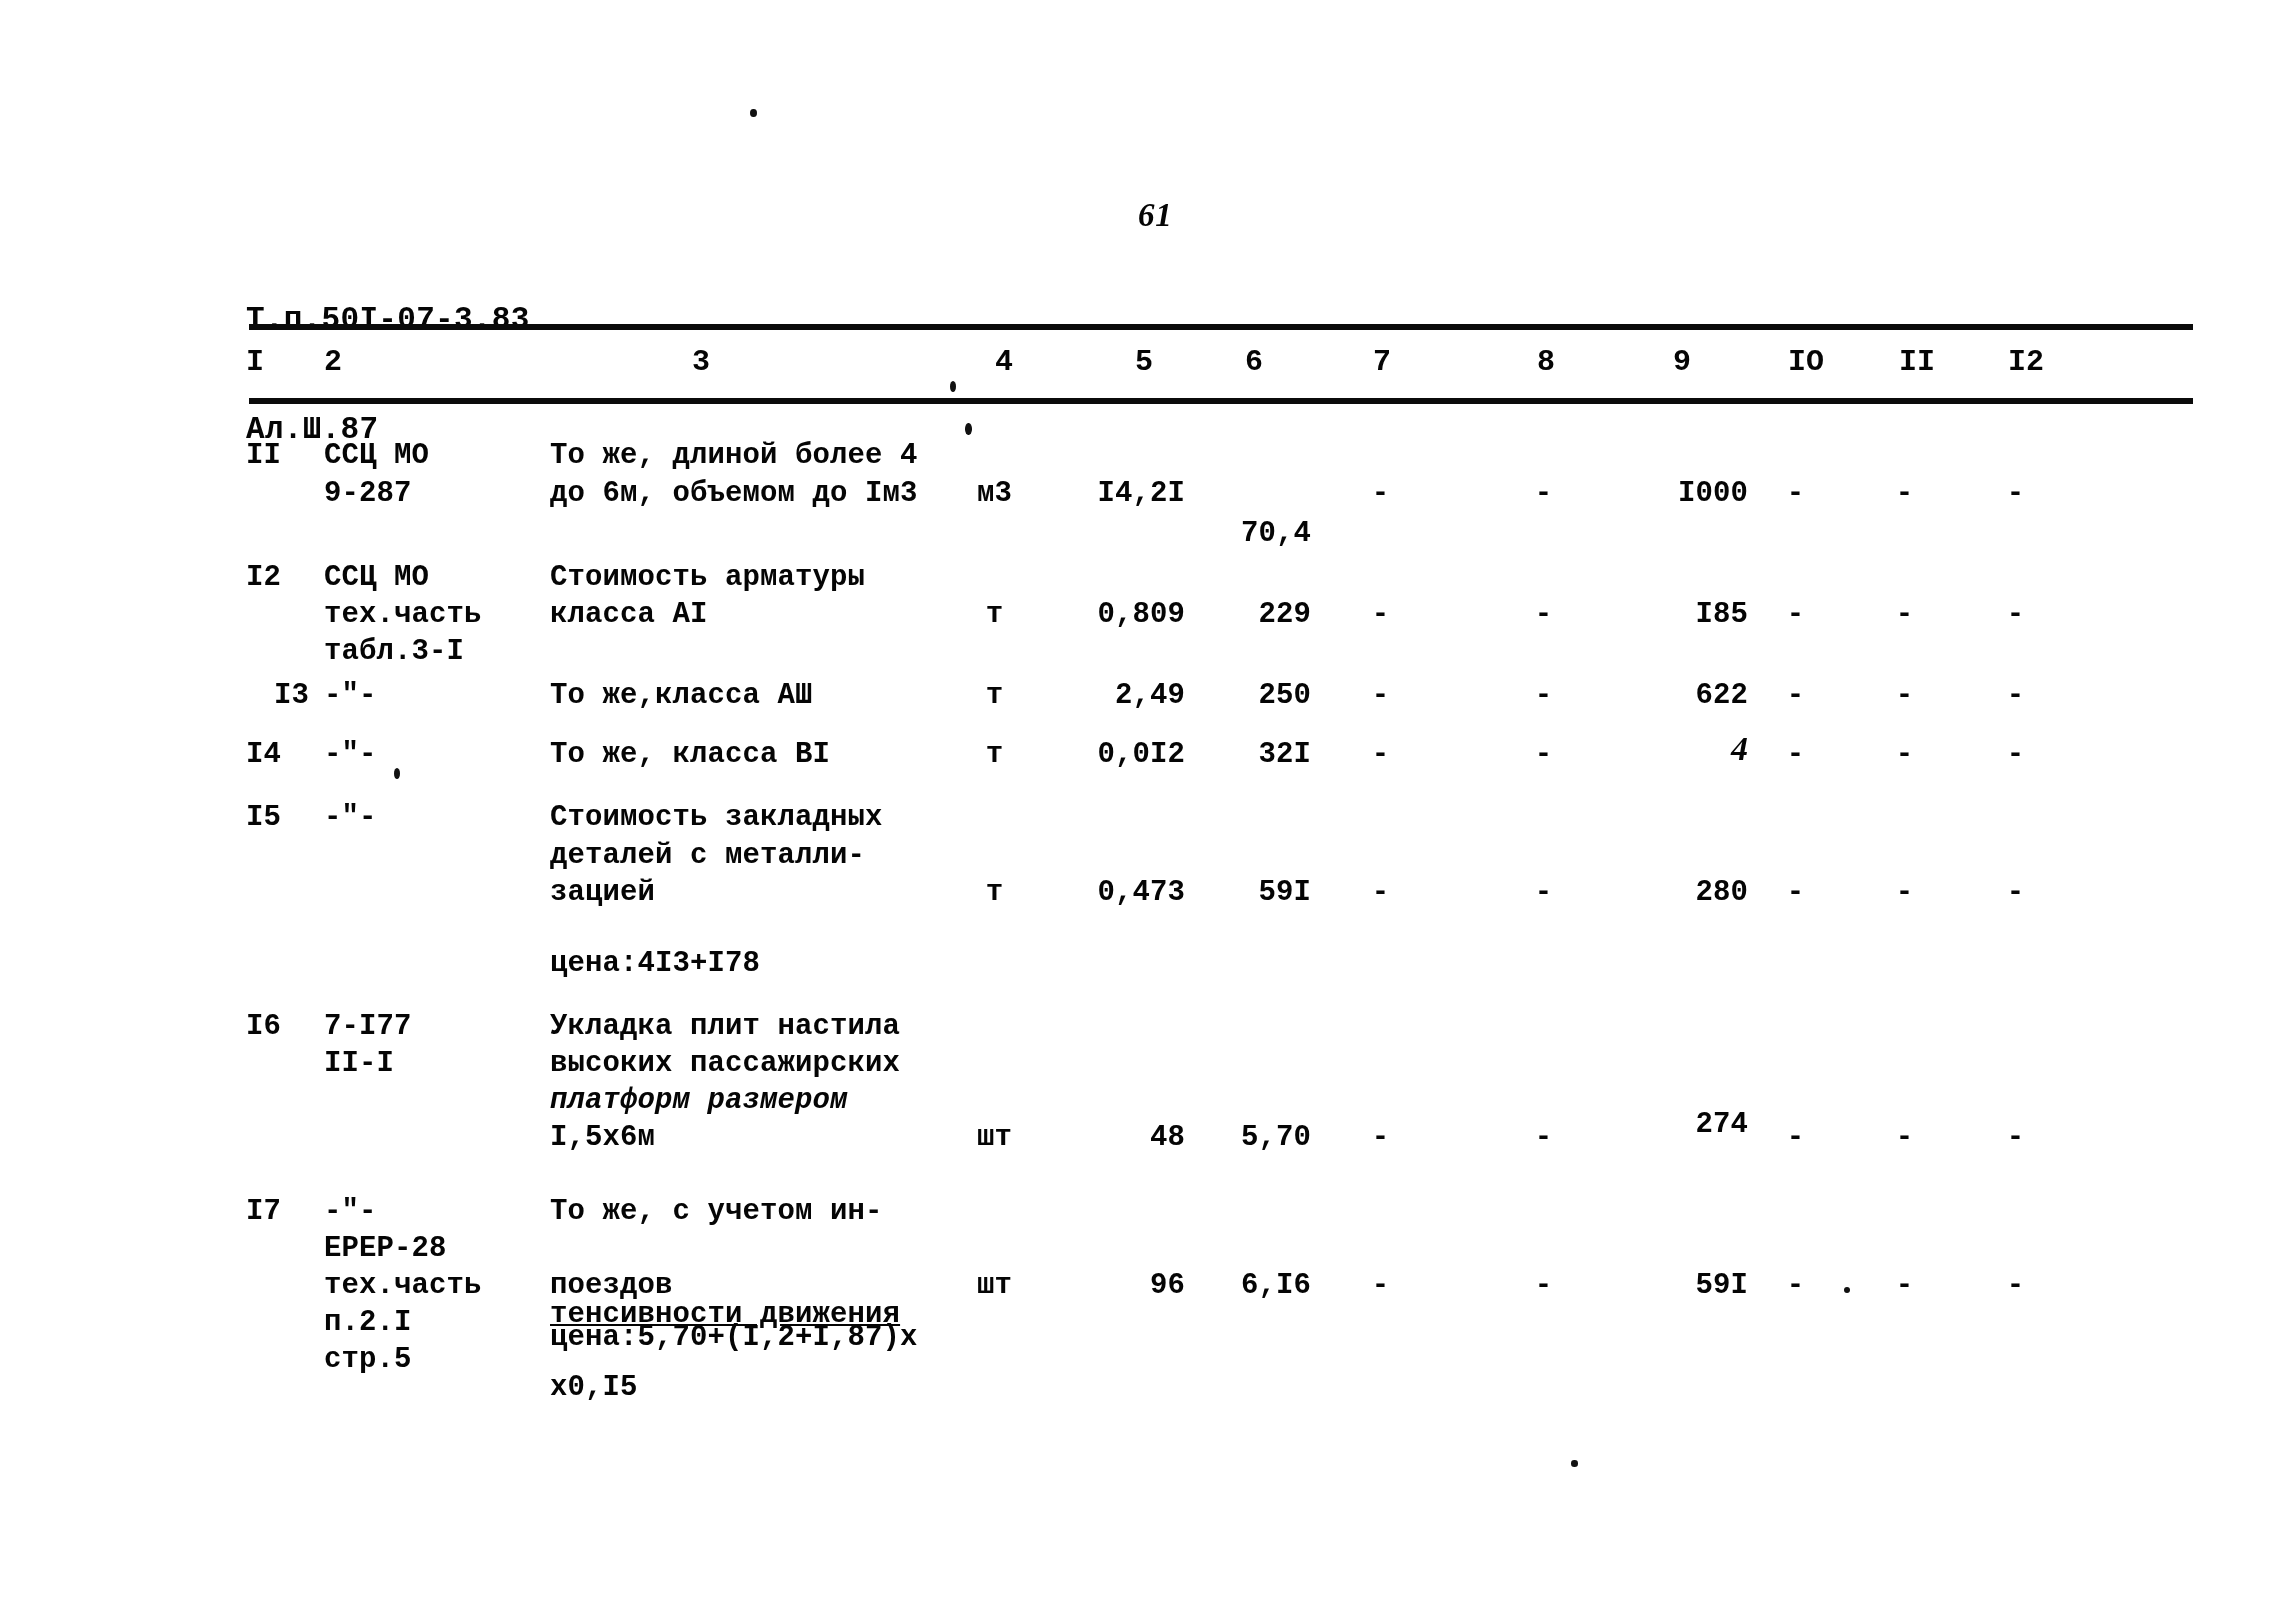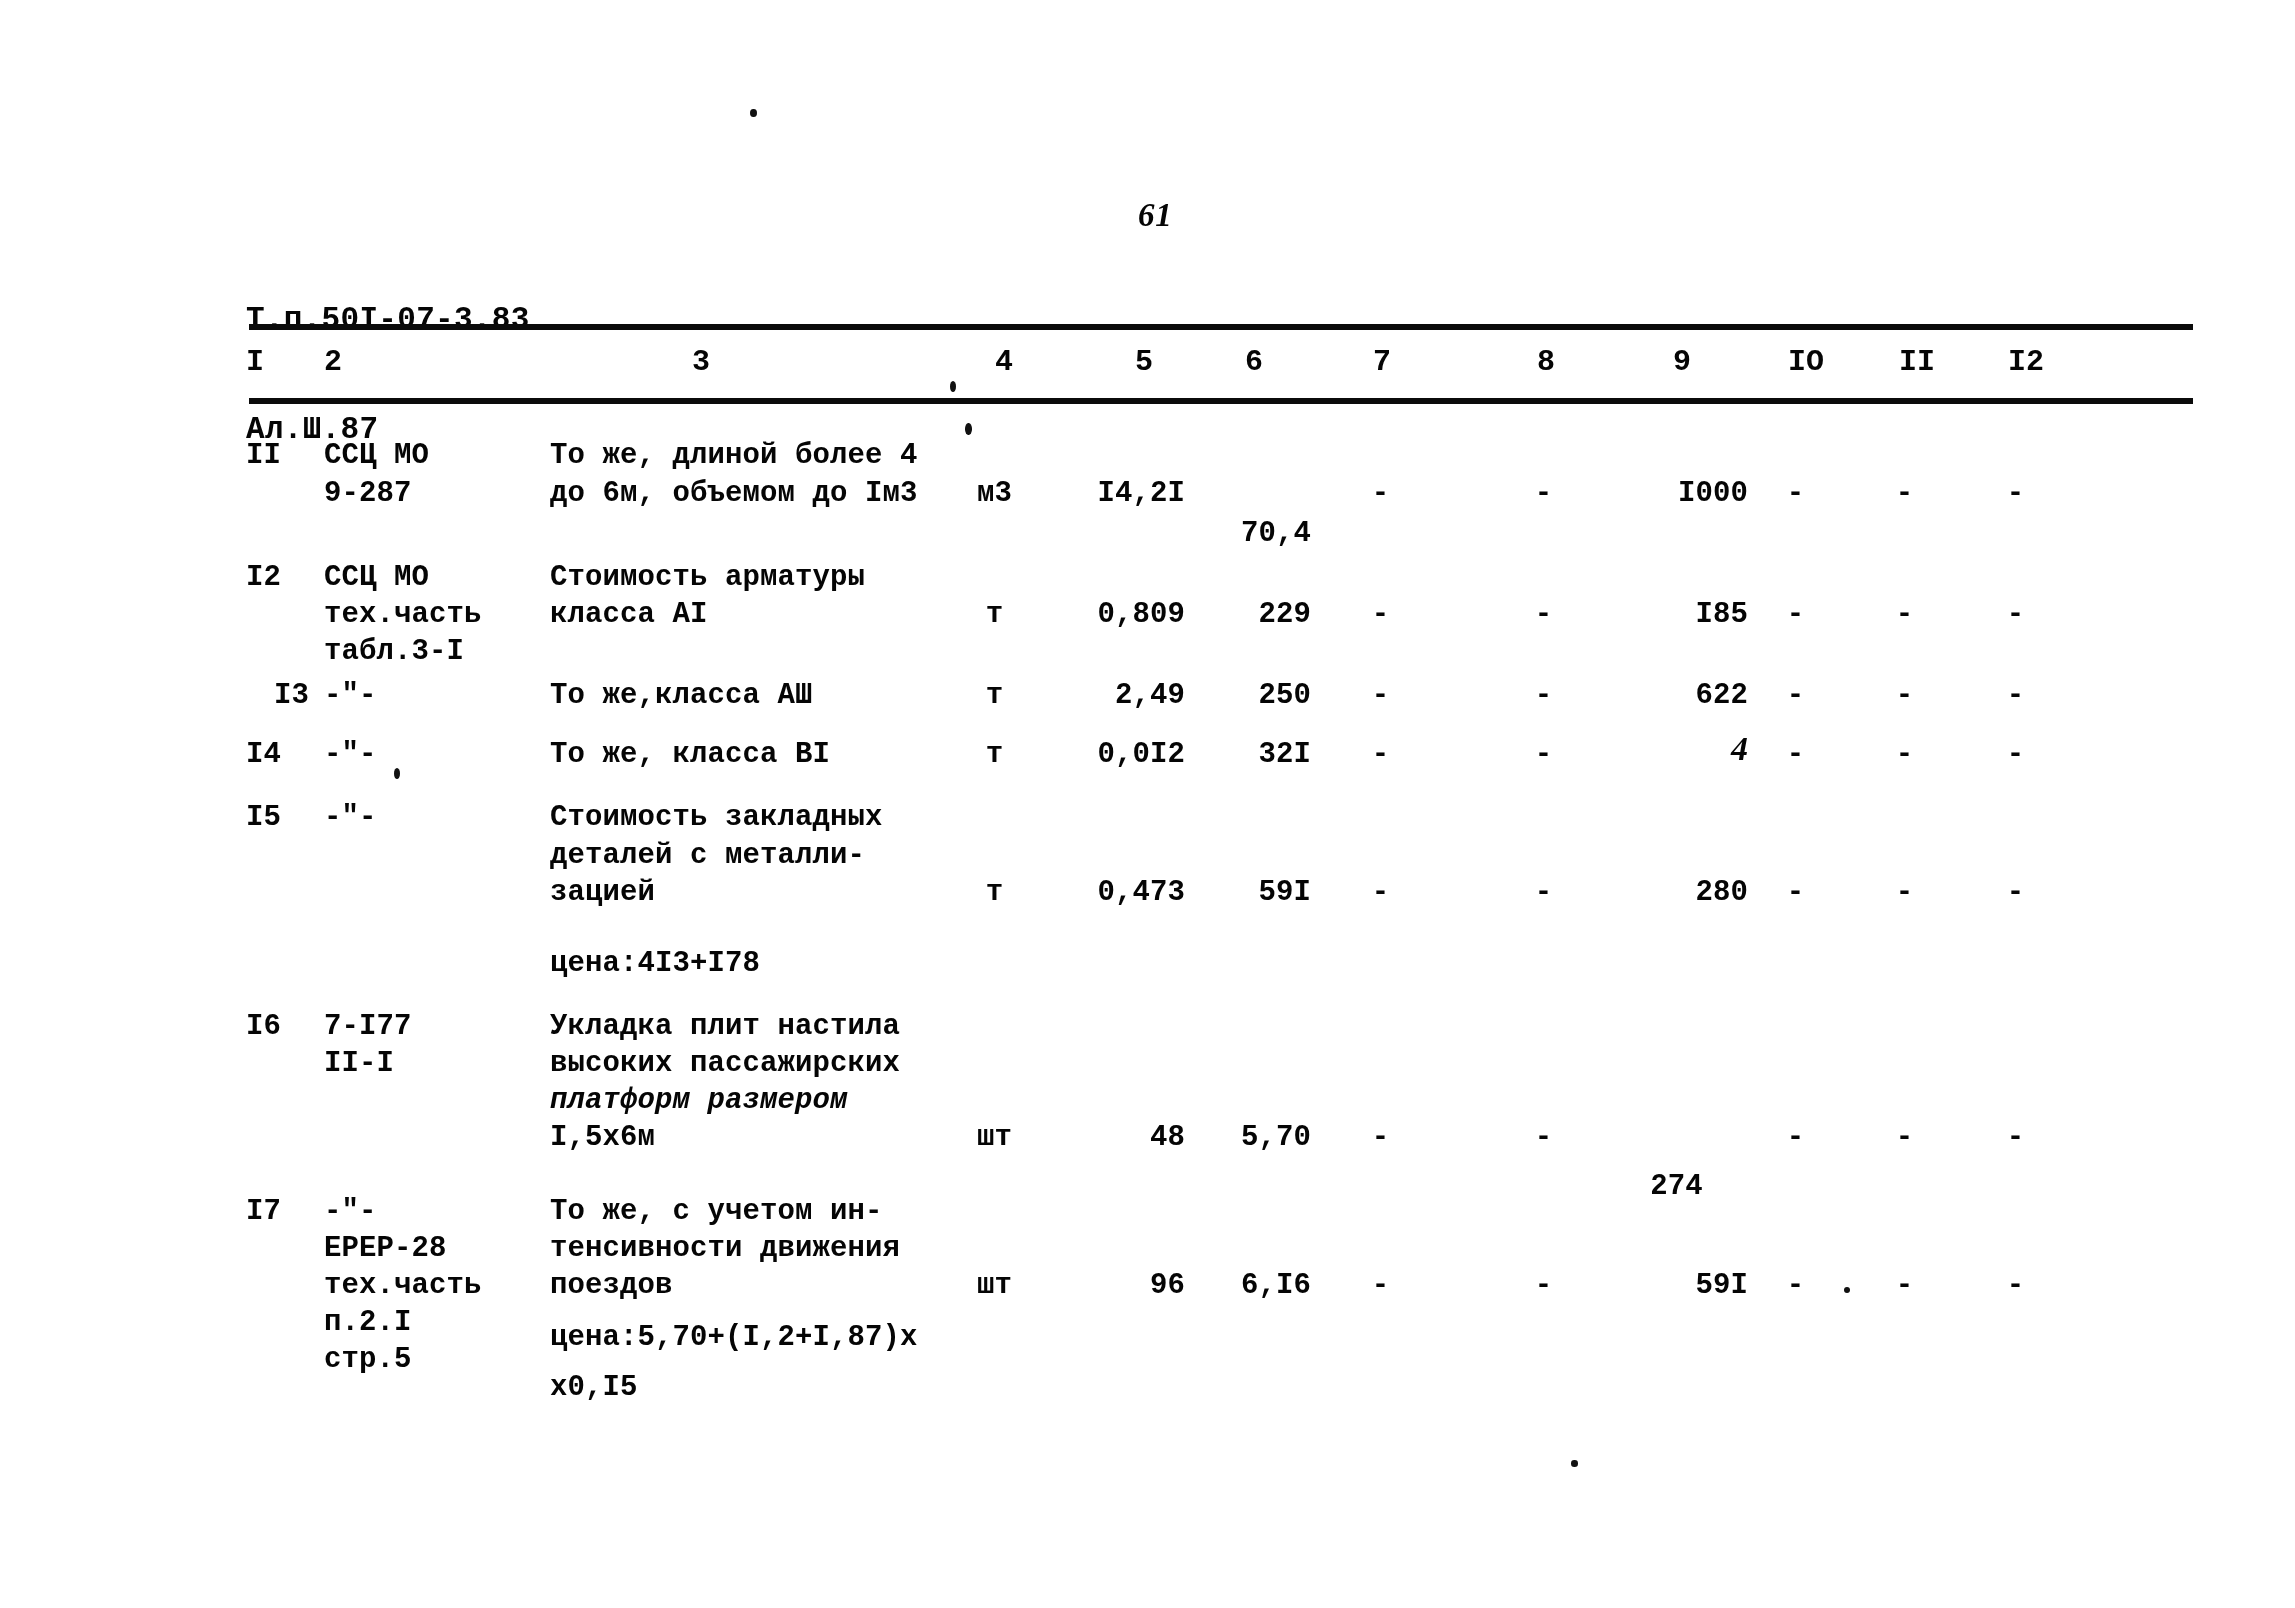--- a/index.html
+++ b/index.html
@@ -207,33 +207,33 @@
     <div class="cell" style="left:324px; top:1045px;">II-I</div>
     <div class="cell" style="left:550px; top:1008px;">Укладка плит настила</div>
     <div class="cell" style="left:550px; top:1045px;">высоких пассажирских</div>
     <div class="cell" style="left:550px; top:1082px;font-style:italic;">платформ размером</div>
     <div class="cell" style="left:550px; top:1119px;">I,5х6м</div>
     <div class="cell ctr" style="left:962px; top:1119px; width:65px;">шт</div>
     <div class="cell num" style="left:1048px; top:1119px; width:137px;">48</div>
     <div class="cell num" style="left:1191px; top:1119px; width:120px;">5,70</div>
     <div class="cell ctr" style="left:1351px; top:1119px; width:59px;">-</div>
     <div class="cell ctr" style="left:1514px; top:1119px; width:59px;">-</div>
-    <div class="cell num" style="left:1605px; top:1168px; width:143px;text-align:center;">274</div>
+    <div class="cell num" style="left:1605px; top:1106px; width:143px;">274</div>
     <div class="cell ctr" style="left:1766px; top:1119px; width:59px;">-</div>
     <div class="cell ctr" style="left:1875px; top:1119px; width:59px;">-</div>
     <div class="cell ctr" style="left:1986px; top:1119px; width:59px;">-</div>
 
     <div class="cell" style="left:246px; top:1193px;">I7</div>
     <div class="cell" style="left:324px; top:1193px;">-"-</div>
     <div class="cell" style="left:324px; top:1230px;">ЕРЕР-28</div>
     <div class="cell" style="left:324px; top:1267px;">тех.часть</div>
     <div class="cell" style="left:324px; top:1304px;">п.2.I</div>
     <div class="cell" style="left:324px; top:1341px;">стр.5</div>
     <div class="cell" style="left:550px; top:1193px;">То же, с учетом ин-</div>
-    <div class="cell" style="left:550px; top:1230px;">тенсивности движения</div>
+    <div class="cell" style="left:550px; top:1296px;text-decoration:underline;">тенсивности движения</div>
     <div class="cell" style="left:550px; top:1267px;">поездов</div>
     <div class="cell" style="left:550px; top:1319px;">цена:5,70+(I,2+I,87)х</div>
     <div class="cell" style="left:550px; top:1369px;">х0,I5</div>
     <div class="cell ctr" style="left:962px; top:1267px; width:65px;">шт</div>
     <div class="cell num" style="left:1048px; top:1267px; width:137px;">96</div>
     <div class="cell num" style="left:1191px; top:1267px; width:120px;">6,I6</div>
     <div class="cell ctr" style="left:1351px; top:1267px; width:59px;">-</div>
     <div class="cell ctr" style="left:1514px; top:1267px; width:59px;">-</div>
     <div class="cell num" style="left:1605px; top:1267px; width:143px;">59I</div>
     <div class="cell ctr" style="left:1766px; top:1267px; width:59px;">-</div>

